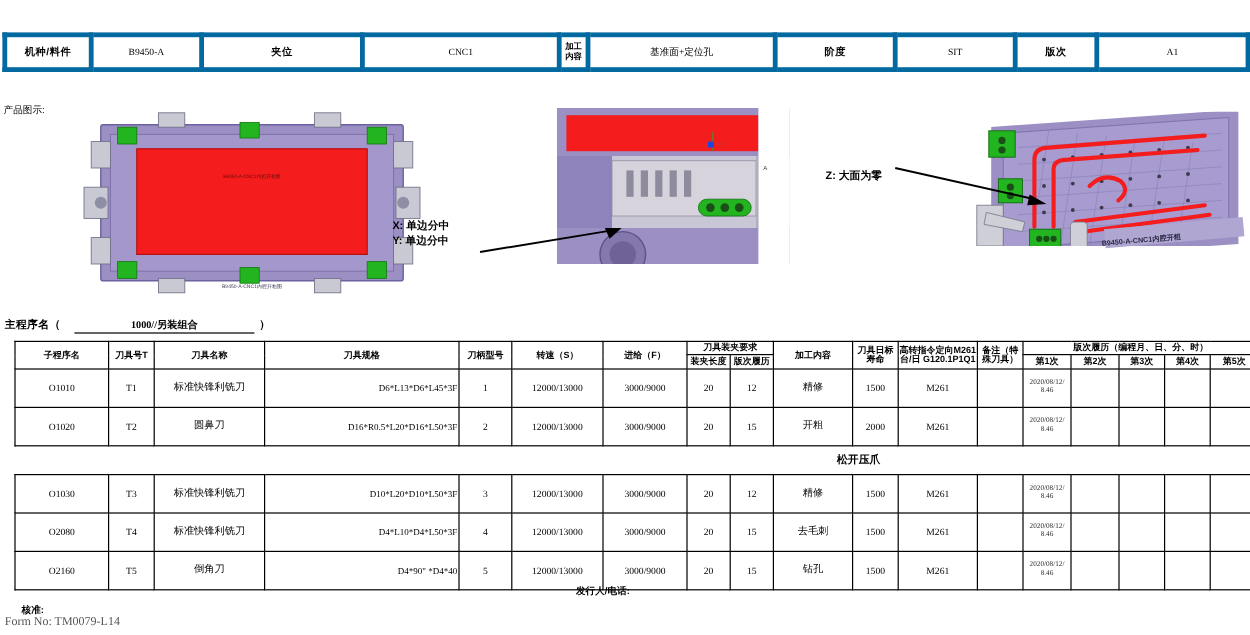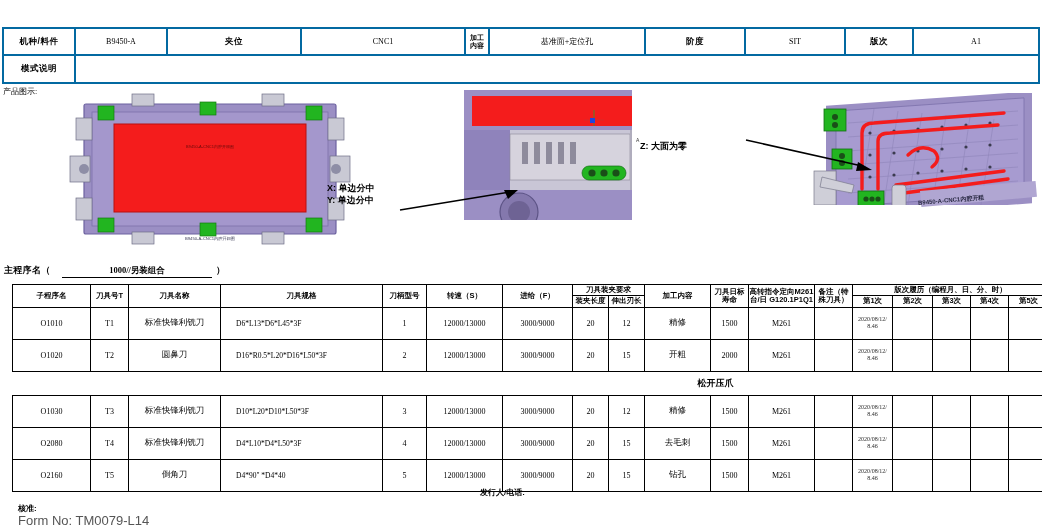--- a/index.html
+++ b/index.html
@@ -5,67 +5,67 @@
   html,body{margin:0;padding:0;}
   body{
     width:1042px;height:529px;background:#ffffff;
     font-family:"Liberation Sans","DejaVu Sans",sans-serif;
     font-size:8px;color:#000;overflow:hidden;
   }
   .page{position:relative;width:1042px;height:529px;}
 
   
   .hdr{position:absolute;left:2px;top:27px;width:1036px;border-collapse:collapse;table-layout:fixed;}
-  .hdr td{border:2px solid #0369a1;height:23px;text-align:center;vertical-align:middle;font-size:8.5px;}
+  .hdr td{border:4px solid #0369a1;height:23px;text-align:center;vertical-align:middle;font-size:8.5px;}
   .hdr td.lbl{font-weight:bold;letter-spacing:.5px;}
   .hdr td.val{font-family:"Liberation Serif","DejaVu Serif",serif;font-size:8px;}
   .hdr td.tight{font-size:7px;line-height:1.05;font-weight:bold;}
   .hdr tr.r2 td{height:24px;}
 
   
   .imglabel{position:absolute;left:3px;top:86px;font-size:8px;font-weight:normal;}
   .imgband{position:absolute;left:2px;top:90px;width:1036px;height:160px;}
 
   .fig{position:absolute;overflow:hidden;}
   .fig1{left:60px;top:0px;width:300px;height:158px;}
   .fig2{left:462px;top:0px;width:194px;height:130px;}
   .fig3{left:806px;top:3px;width:232px;height:135px;}
 
   .annot{position:absolute;font-size:9px;font-weight:bold;line-height:1.35;white-space:nowrap;}
   .annot.xy{left:327px;top:182px;}
-  .annot.z{left:640px;top:140px;}
+  .annot.z{left:688px;top:140px;}
 
   svg.arrow{position:absolute;overflow:visible;}
 
   
   .progline{position:absolute;left:2px;top:264px;width:1036px;height:20px;}
   .progname{position:absolute;left:2px;top:0;font-size:9px;font-weight:bold;letter-spacing:.3px;}
   .progval{position:absolute;left:60px;top:1px;width:150px;border-bottom:1.4px solid #000;
            text-align:center;font-size:8.5px;font-family:"Liberation Serif",serif;font-weight:bold;}
   .progparen{position:absolute;left:214px;top:0;font-size:9px;font-weight:bold;}
   .prognote{position:absolute;left:232px;top:2px;font-size:8px;font-weight:bold;white-space:nowrap;}
 
   
   .main{position:absolute;left:12px;top:284px;width:1036px;border-collapse:collapse;table-layout:fixed;}
   .main th,.main td{border:1px solid #000;text-align:center;vertical-align:middle;}
   .main th{font-size:7.5px;font-weight:bold;line-height:1.12;padding:1px 0;}
   .main td{font-size:8px;height:29px;font-family:"Liberation Serif","DejaVu Serif",serif;}
   .main td.cjk{font-family:"Liberation Sans",sans-serif;font-size:8.5px;}
-  .main td.spec{text-align:left;padding-left:15px;font-size:7.5px;}
+  .main td.spec{text-align:right;padding-left:15px;font-size:7.5px;}
   .main td.date{font-size:6px;line-height:1.25;color:#2a2a2a;}
   .sep td{height:21px;border-left:1px solid #fff;border-right:1px solid #fff;
           border-top:1px solid #fff;border-bottom:1px solid #000;
           font-size:9px;font-weight:bold;text-align:center;}
   .sepblank{border:none !important;}
 
   
   .fapprove{position:absolute;left:18px;top:487px;font-size:8px;font-weight:bold;margin-top:16px;}
   .fissuer{position:absolute;left:480px;top:487px;font-size:8px;font-weight:bold;}
-  .formno{position:absolute;left:18px;top:513px;font-size:13px;color:#555;
-          font-family:Liberation Sans, sans-serif;}
+  .formno{position:absolute;left:4px;top:513px;font-size:10px;color:#555;
+          font-family:Liberation Serif, serif;}
   .capt{position:absolute;font-size:6px;color:#2b2b45;font-weight:bold;
         transform:rotate(-5deg);white-space:nowrap;}
 </style>
 </head>
 <body>
 
 <div class="page">
 
   <table class="hdr">
     <colgroup>
@@ -85,24 +85,20 @@
         <td class="lbl">机种/料件</td>
         <td class="val">B9450-A</td>
         <td class="lbl">夹位</td>
         <td class="val">CNC1</td>
         <td class="tight">加工内容</td>
         <td class="val">基准面+定位孔</td>
         <td class="lbl">阶度</td>
         <td class="val">SIT</td>
         <td class="lbl">版次</td>
         <td class="val">A1</td>
-      </tr>
-      <tr class="r2">
-        <td class="lbl">模式说明</td>
-        <td colspan="9"></td>
       </tr>
     </tbody>
   </table>
 
   <div class="imglabel">产品图示:</div>
   <div class="imgband">
 
     <div class="fig fig1">
       <svg width="300" height="158" viewBox="0 0 300 158">
         <rect x="22" y="14" width="252" height="130" rx="2" fill="#9b8fc4" stroke="#6d62a0" stroke-width="1.2"></rect>
@@ -294,21 +290,21 @@
         <th rowspan="2">进给（F）</th>
         <th colspan="2">刀具装夹要求</th>
         <th rowspan="2">加工内容</th>
         <th rowspan="2">刀具日标寿命</th>
         <th rowspan="2">高转指令定向M261台/日 G120.1P1Q1</th>
         <th rowspan="2">备注（特殊刀具）</th>
         <th colspan="5">版次履历（编程月、日、分、时）</th>
       </tr>
       <tr>
         <th>装夹长度</th>
-        <th>伸出刃长</th>
+        <th>版次履历</th>
         <th>第1次</th>
         <th>第2次</th>
         <th>第3次</th>
         <th>第4次</th>
         <th>第5次</th>
       </tr>
     </thead>
     <tbody>
 
     <tr>

